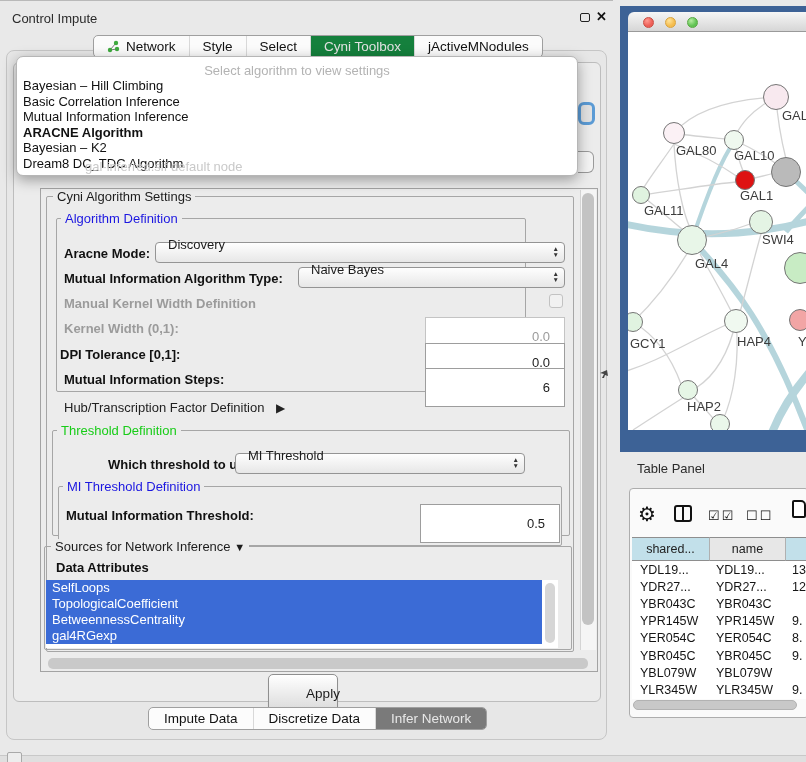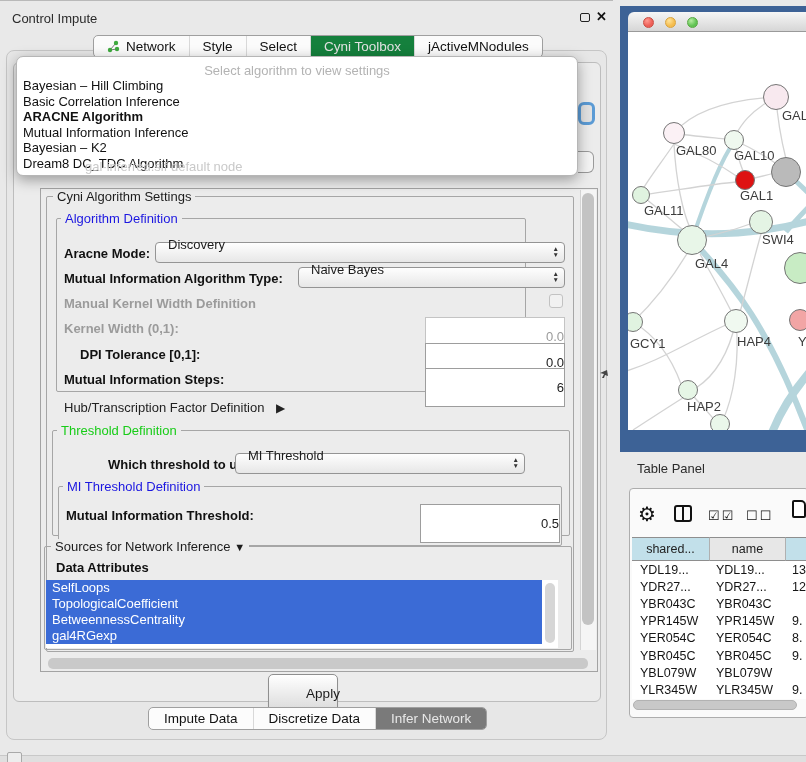--- a/index.html
+++ b/index.html
@@ -50,21 +50,21 @@
   .legend.blue  { color:#1b16e0; }
   .legend.green { color:#18cc18; }
 
   .flabel { position:absolute; font-weight:bold; font-size:13px; color:#111; white-space:nowrap; }
   .flabel.dis { color:#9b9b9b; }
   .plain { position:absolute; font-size:13px; color:#222; white-space:nowrap; }
 
   .combo { position:absolute; height:21px; border:1px solid #949494; border-radius:4px; background:linear-gradient(#fefefe,#e7e7e7); display:flex; align-items:center; padding:0 22px 16px 12px; font-size:13px; }
   .stepper { position:absolute; right:5px; top:3px; display:flex; flex-direction:column; align-items:center; color:#333; font-size:6.5px; line-height:6px; }
 
-  .field { position:absolute; height:39px; border:1px solid #9d9d9d; background:#fff; display:flex; align-items:center; justify-content:flex-end; padding:0 0; font-size:13px; }
+  .field { position:absolute; height:39px; border:1px solid #9d9d9d; background:#fff; display:flex; align-items:center; justify-content:flex-end; padding:0 14px; font-size:13px; }
   .field.dis { border-color:#c4c4c4; color:#9b9b9b; }
 
   .checkbox { position:absolute; width:14px; height:14px; border:1px solid #c2c2c2; border-radius:3px; background:#f1f1f1; }
 
   .attr-list { left:46px; top:580px; width:512px; height:68px; background:#fff; overflow:hidden; }
   .attr-item { height:16px; line-height:16px; background:#3b6bd6; color:#fff; padding-left:6px; font-size:13px; width:496px; }
   .attr-scroll { left:545px; top:583px; width:10px; height:60px; background:#d6d6d6; border-radius:5px; z-index:2; }
 
   .apply-btn { left:268px; top:674px; width:70px; height:38px; border:1px solid #8f8f8f; border-radius:5px; background:linear-gradient(#ffffff,#dadada); display:flex; align-items:center; justify-content:center; font-size:13.5px; box-shadow:0 1px 1px rgba(0,0,0,.15);padding-left:40px; }
 
@@ -149,22 +149,22 @@
 </div>
 
 <div class="abs frag-blue"></div>
 <div class="abs frag-combo"></div>
 
 <div class="abs popup">
   <div class="popup-placeholder">Select algorithm to view settings</div>
   <div id="algo-list">
       <div class="algo-item">Bayesian – Hill Climbing</div>
       <div class="algo-item">Basic Correlation Inference</div>
+      <div class="algo-item">Mutual Information Inference</div>
       <div class="algo-item hl">ARACNE Algorithm</div>
-      <div class="algo-item">Mutual Information Inference</div>
       <div class="algo-item">Bayesian – K2</div>
       <div class="algo-item">Dream8 DC_TDC Algorithm</div>
     </div>
   <div class="popup-bgtext">gal-inferred.sif default node</div>
 </div>
 
 <div class="abs viewport"></div>
 <div class="abs vscroll"></div>
 <div class="abs vthumb"></div>
 <div class="abs hthumb"></div>
@@ -194,21 +194,21 @@
       <span>▼</span>
     </span>
 </div>
 
 <div class="flabel dis" style="left:64px; top:296px;">Manual Kernel Width Definition</div>
 <div class="checkbox" style="left:549px; top:294px;"></div>
 
 <div class="flabel dis" style="left:64px; top:321px;">Kernel Width (0,1):</div>
 <div class="field dis" style="left:425px; top:317px; width:140px;">0.0</div>
 
-<div class="flabel" style="left:80px; top:347px;">DPI Tolerance [0,1]:</div>
+<div class="flabel" style="left:60px; top:347px;">DPI Tolerance [0,1]:</div>
 <div class="field" style="left:425px; top:343px; width:140px;">0.0</div>
 
 <div class="flabel" style="left:64px; top:372px;">Mutual Information Steps:</div>
 <div class="field" style="left:425px; top:368px; width:140px;">6</div>
 
 <div class="plain" style="left:64px; top:400px;">
   <span>Hub/Transcription Factor Definition</span>
   <span style="margin-left:8px; font-size:12px;">▶</span>
 </div>
 

